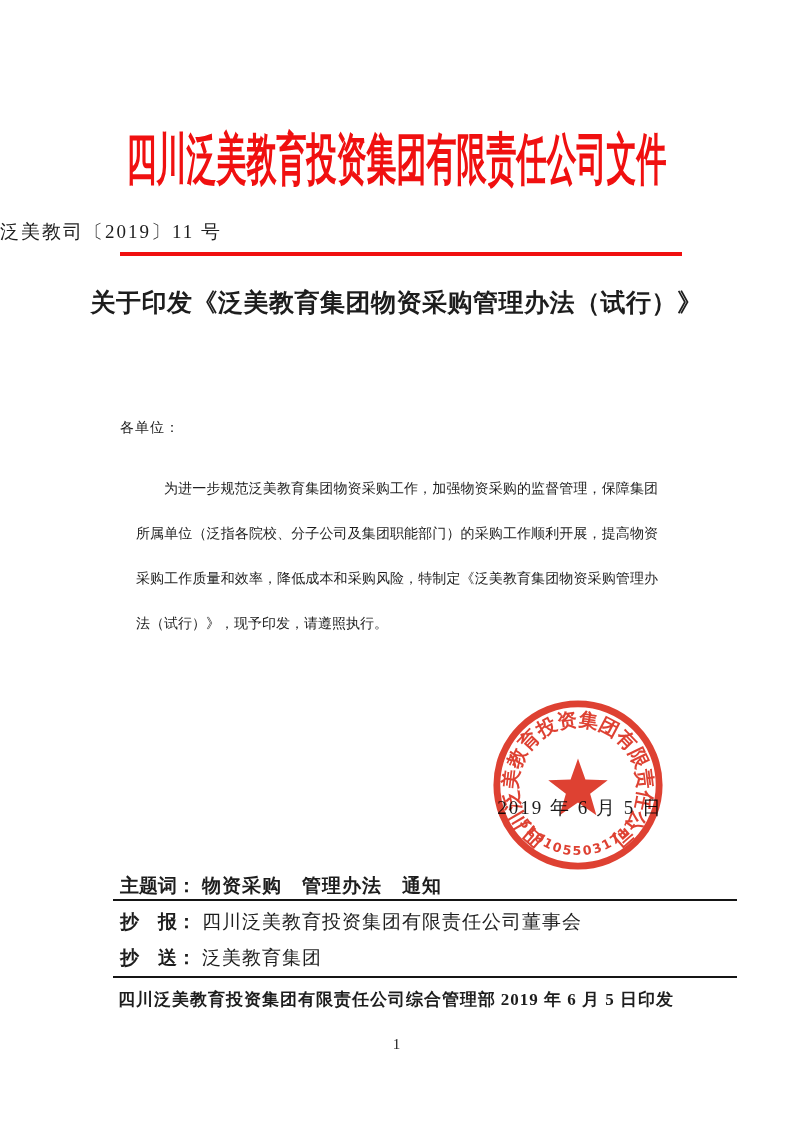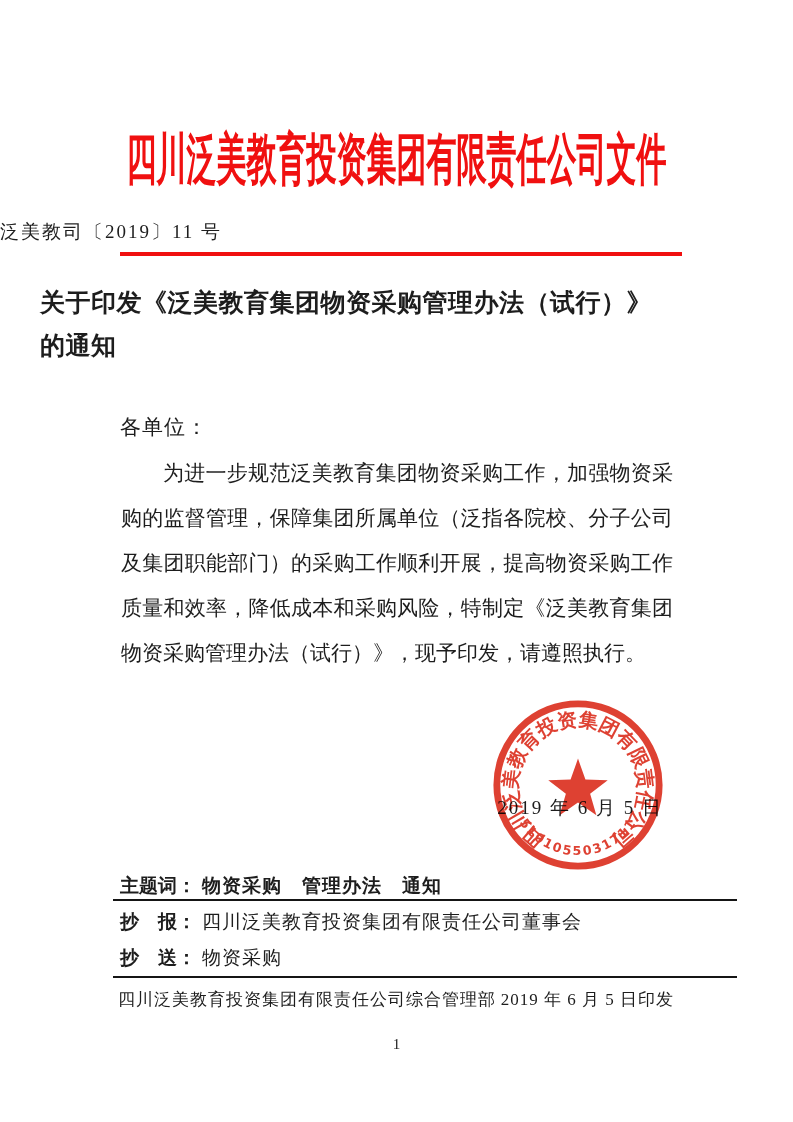--- a/index.html
+++ b/index.html
@@ -15,29 +15,29 @@
   }
   .doc-number{
     position:absolute;top:219px;left:0;width:100%;
     font-size:19px;letter-spacing:2px;
   }
   .red-rule{
     position:absolute;top:252px;left:120px;width:562px;height:4px;background:#f01010;
   }
   
   .doc-title{
-    position:absolute;top:281px;left:40px;right:40px;text-align:left;
+    position:absolute;top:281px;left:40px;right:40px;text-align:center;
     font-size:25px;line-height:43px;font-weight:bold;letter-spacing:0.5px;
   }
   
   .body-block{
     position:absolute;top:405px;left:120px;width:554px;
-    font-size:21px;line-height:45px;text-align:justify;text-justify:inter-ideograph;
+    font-size:14px;line-height:45px;text-align:justify;text-justify:inter-ideograph;
   }
-  .body-block p{margin:1px;text-indent:2em;}
+  .body-block p{margin:16px;text-indent:2em;}
   .salutation{letter-spacing:1px;}
   .attachment{letter-spacing:0.5px;}
   
   .sig-org{
     position:absolute;top:756px;left:492px;width:176px;text-align:center;
     font-size:19px;letter-spacing:2px;white-space:nowrap;
   }
   .sig-date{
     position:absolute;top:795px;left:480px;width:200px;text-align:center;
     font-size:19px;letter-spacing:2px;white-space:nowrap;
@@ -69,40 +69,39 @@
   .meta-value{letter-spacing:1px;}
   .row-1{top:874px;}
   .row-2{top:910px;}
   .row-3{top:946px;}
   .rule{position:absolute;left:113px;width:624px;height:2px;background:#151515;}
   .rule-top{top:899px;}
   .rule-bottom{top:976px;}
   
   .footer-row{
     position:absolute;top:988px;left:118px;width:556px;
-    display:flex;justify-content:space-between;font-size:17px;letter-spacing:1px;
+    display:flex;justify-content:space-between;font-size:17px;letter-spacing:1px;font-weight:bold;
   }
   .page-number{
     position:absolute;top:1036px;left:0;width:100%;text-align:center;font-size:15px;
   }
 </style>
 </head>
 <body>
 
 <div class="page">
 
   <div class="header-title">四川泛美教育投资集团有限责任公司文件</div>
 
   <div class="doc-number">泛美教司〔2019〕11 号</div>
 
   <div class="red-rule"></div>
 
   <div class="doc-title">
     <div>关于印发《泛美教育集团物资采购管理办法（试行）》</div>
-    <div>的通知</div>
   </div>
 
   <div class="body-block">
     <div class="salutation">各单位：</div>
     <p class="para">为进一步规范泛美教育集团物资采购工作，加强物资采购的监督管理，保障集团所属单位（泛指各院校、分子公司及集团职能部门）的采购工作顺利开展，提高物资采购工作质量和效率，降低成本和采购风险，特制定《泛美教育集团物资采购管理办法（试行）》，现予印发，请遵照执行。</p>
   </div>
 
   <div class="sig-date">2019 年 6 月 5 日</div>
 
   <svg class="seal" viewBox="0 0 180 180" xmlns="http://www.w3.org/2000/svg">
@@ -122,21 +121,21 @@
     <span class="meta-label">主题词：</span><span class="meta-value-strong">物资采购　管理办法　通知</span>
   </div>
 
   <div class="rule rule-top"></div>
 
   <div class="meta-row row-2">
     <span class="meta-label">抄　报：</span><span class="meta-value">四川泛美教育投资集团有限责任公司董事会</span>
   </div>
 
   <div class="meta-row row-3">
-    <span class="meta-label">抄　送：</span><span class="meta-value">物资采购</span>
+    <span class="meta-label">抄　送：</span><span class="meta-value">泛美教育集团</span>
   </div>
 
   <div class="rule rule-bottom"></div>
 
   <div class="footer-row">
     <span>四川泛美教育投资集团有限责任公司综合管理部</span>
     <span>2019 年 6 月 5 日印发</span>
   </div>
 
   <div class="page-number">1</div>

